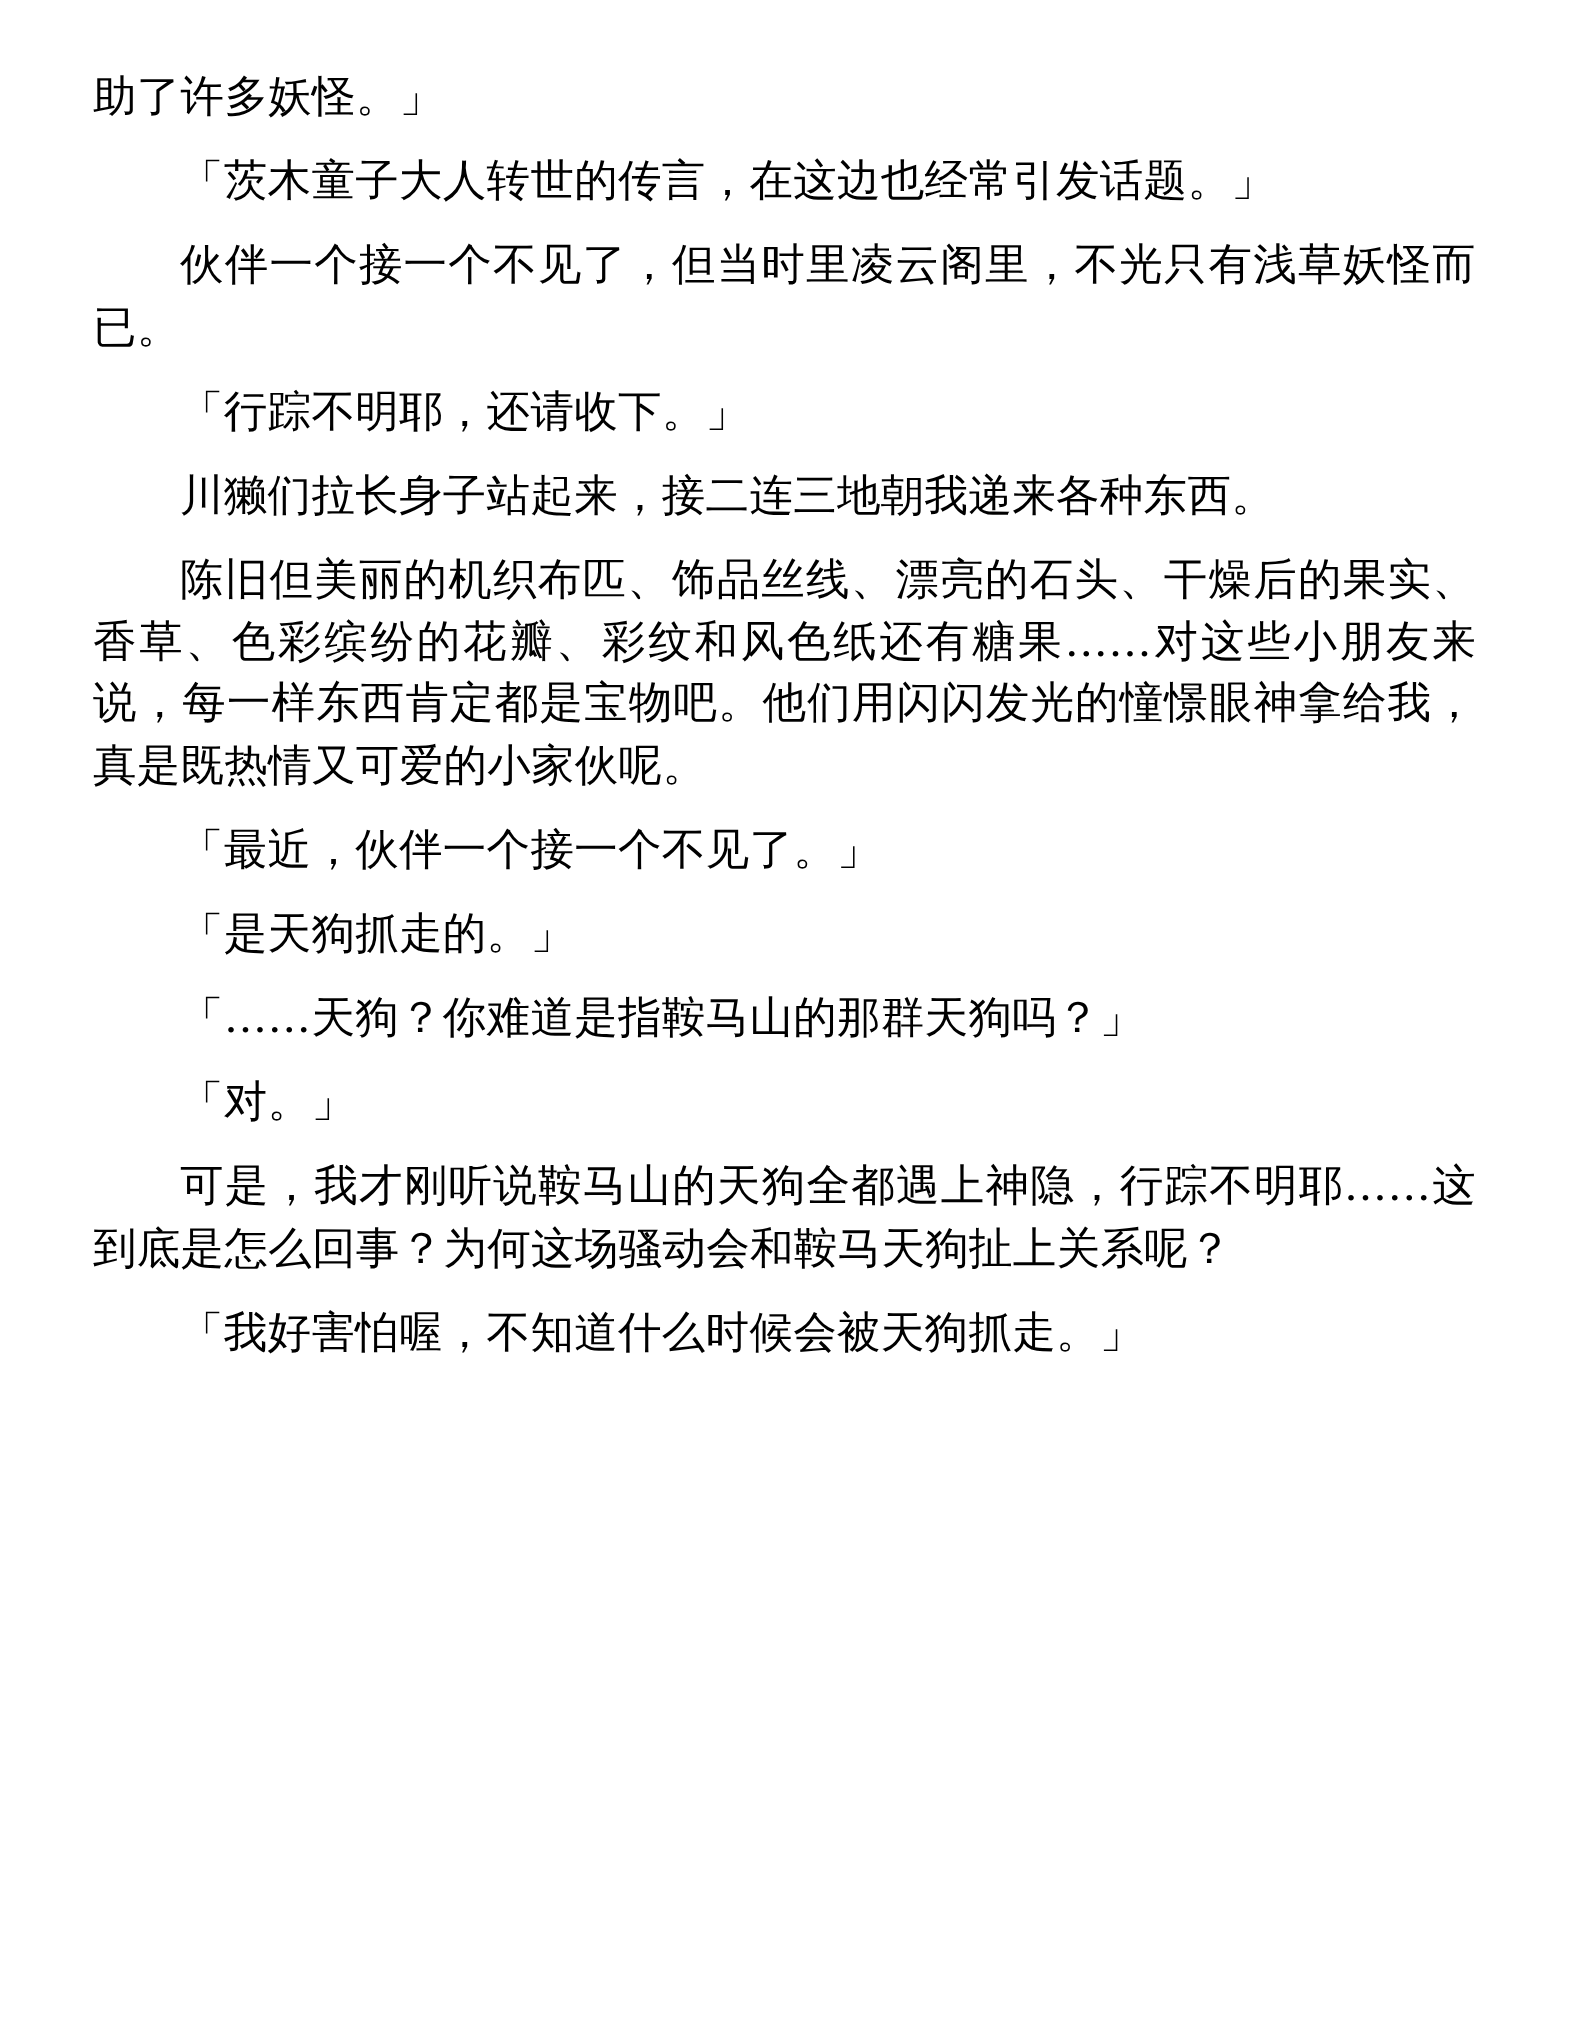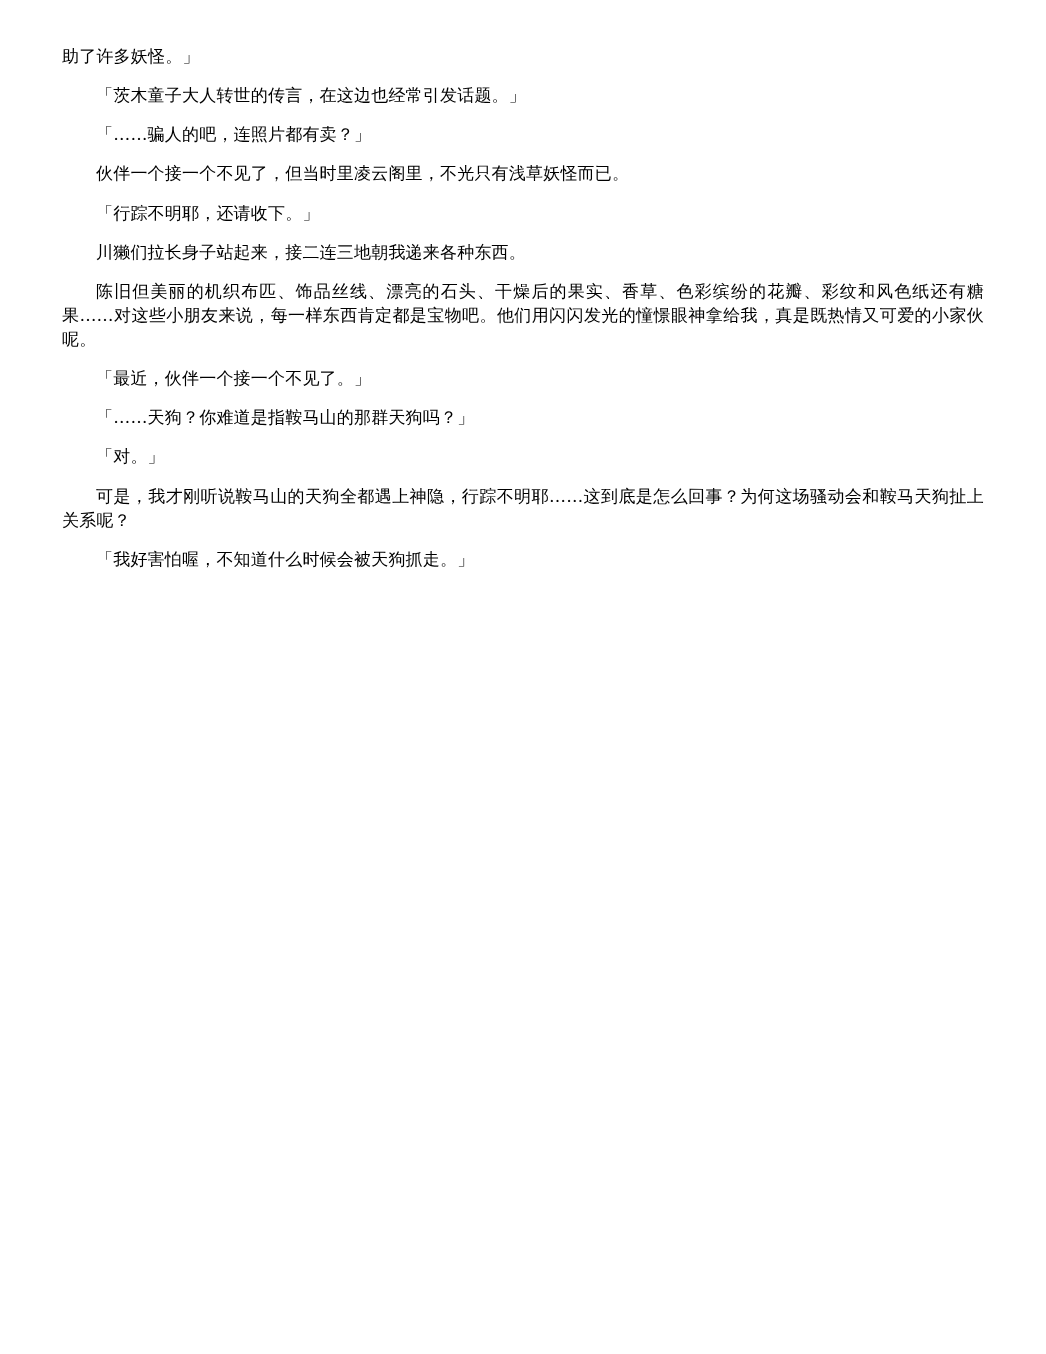--- a/index.html
+++ b/index.html
@@ -16,21 +16,21 @@
   }
   .page {
     position: relative;
     width: 1046px;
     height: 1354px;
     box-sizing: border-box;
     padding: 44px 62px 0 62px;
     background: #ffffff;
   }
   .body-text {
-    font-size: 17px;
+    font-size: 29px;
     line-height: 1.42;
     letter-spacing: 0.2px;
     text-align: justify;
     text-justify: inter-ideograph;
   }
   p {
     margin: 0 0 15px 0;
   }
   p.indent {
     text-indent: 2em;
@@ -39,24 +39,24 @@
     text-indent: 0;
   }
 </style>
 </head>
 <body>
 
 <div class="page">
   <div class="body-text">
     <p class="cont">助了许多妖怪。」</p>
     <p class="indent">「茨木童子大人转世的传言，在这边也经常引发话题。」</p>
-    <p class="indent">「……骗人的吧，连照片都有卖？」</p>
     <p class="indent">伙伴一个接一个不见了，但当时里凌云阁里，不光只有浅草妖怪而已。</p>
     <p class="indent">「行踪不明耶，还请收下。」</p>
     <p class="indent">川獭们拉长身子站起来，接二连三地朝我递来各种东西。</p>
     <p class="indent">陈旧但美丽的机织布匹、饰品丝线、漂亮的石头、干燥后的果实、香草、色彩缤纷的花瓣、彩纹和风色纸还有糖果……对这些小朋友来说，每一样东西肯定都是宝物吧。他们用闪闪发光的憧憬眼神拿给我，真是既热情又可爱的小家伙呢。</p>
     <p class="indent">「最近，伙伴一个接一个不见了。」</p>
+    <p class="indent">「是天狗抓走的。」</p>
     <p class="indent">「……天狗？你难道是指鞍马山的那群天狗吗？」</p>
     <p class="indent">「对。」</p>
     <p class="indent">可是，我才刚听说鞍马山的天狗全都遇上神隐，行踪不明耶……这到底是怎么回事？为何这场骚动会和鞍马天狗扯上关系呢？</p>
     <p class="indent">「我好害怕喔，不知道什么时候会被天狗抓走。」</p>
   </div>
 </div>
 
 </body></html>

